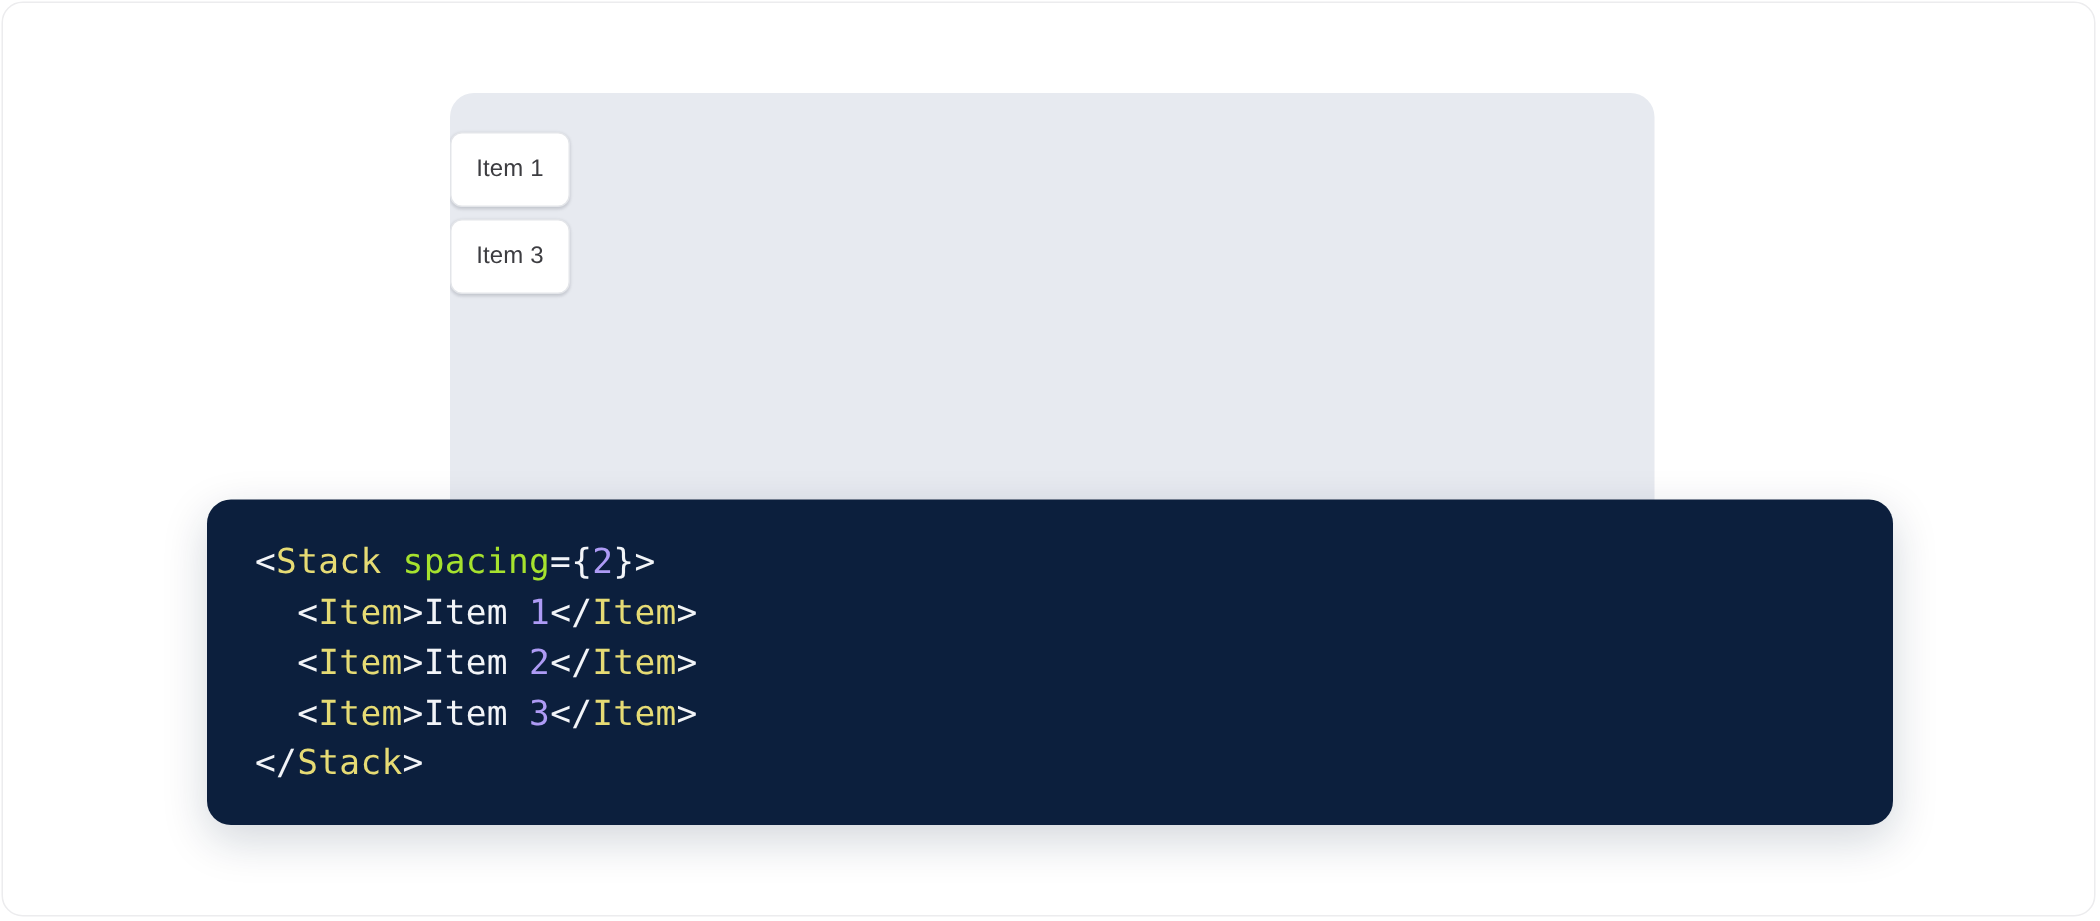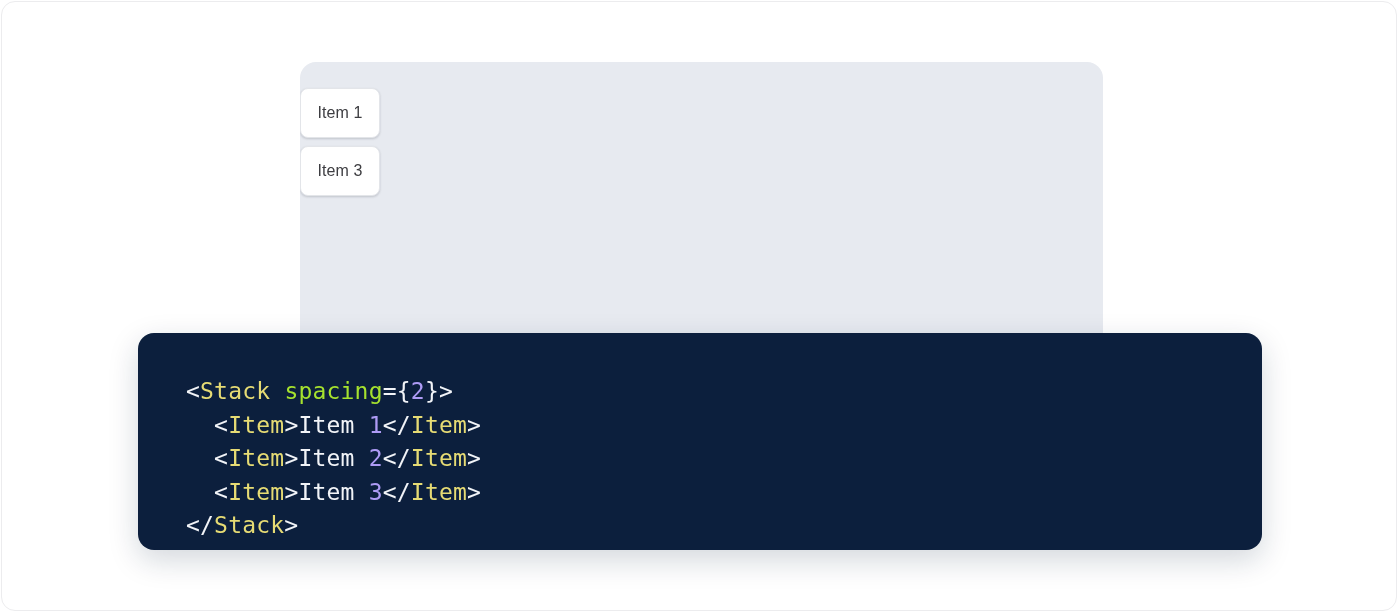--- a/index.html
+++ b/index.html
@@ -84,21 +84,21 @@
     height: 217px;
     background: #0c1f3d;
     border-radius: 16px;
     box-shadow: 0 10px 30px rgba(12, 31, 61, 0.18);
     box-sizing: border-box;
     padding: 26px 32px;
     overflow: hidden;
   }
 
   .code-pre {
-    margin: 16px;
+    margin: 0;
     font-family: "DejaVu Sans Mono", "Liberation Mono", monospace;
     font-size: 23px;
     line-height: 33.6px;
     color: #f2f4f8;
     white-space: pre;
     letter-spacing: 0.2px;
   }
 
   
   .tok-punc  { color: #f2f4f8; }

